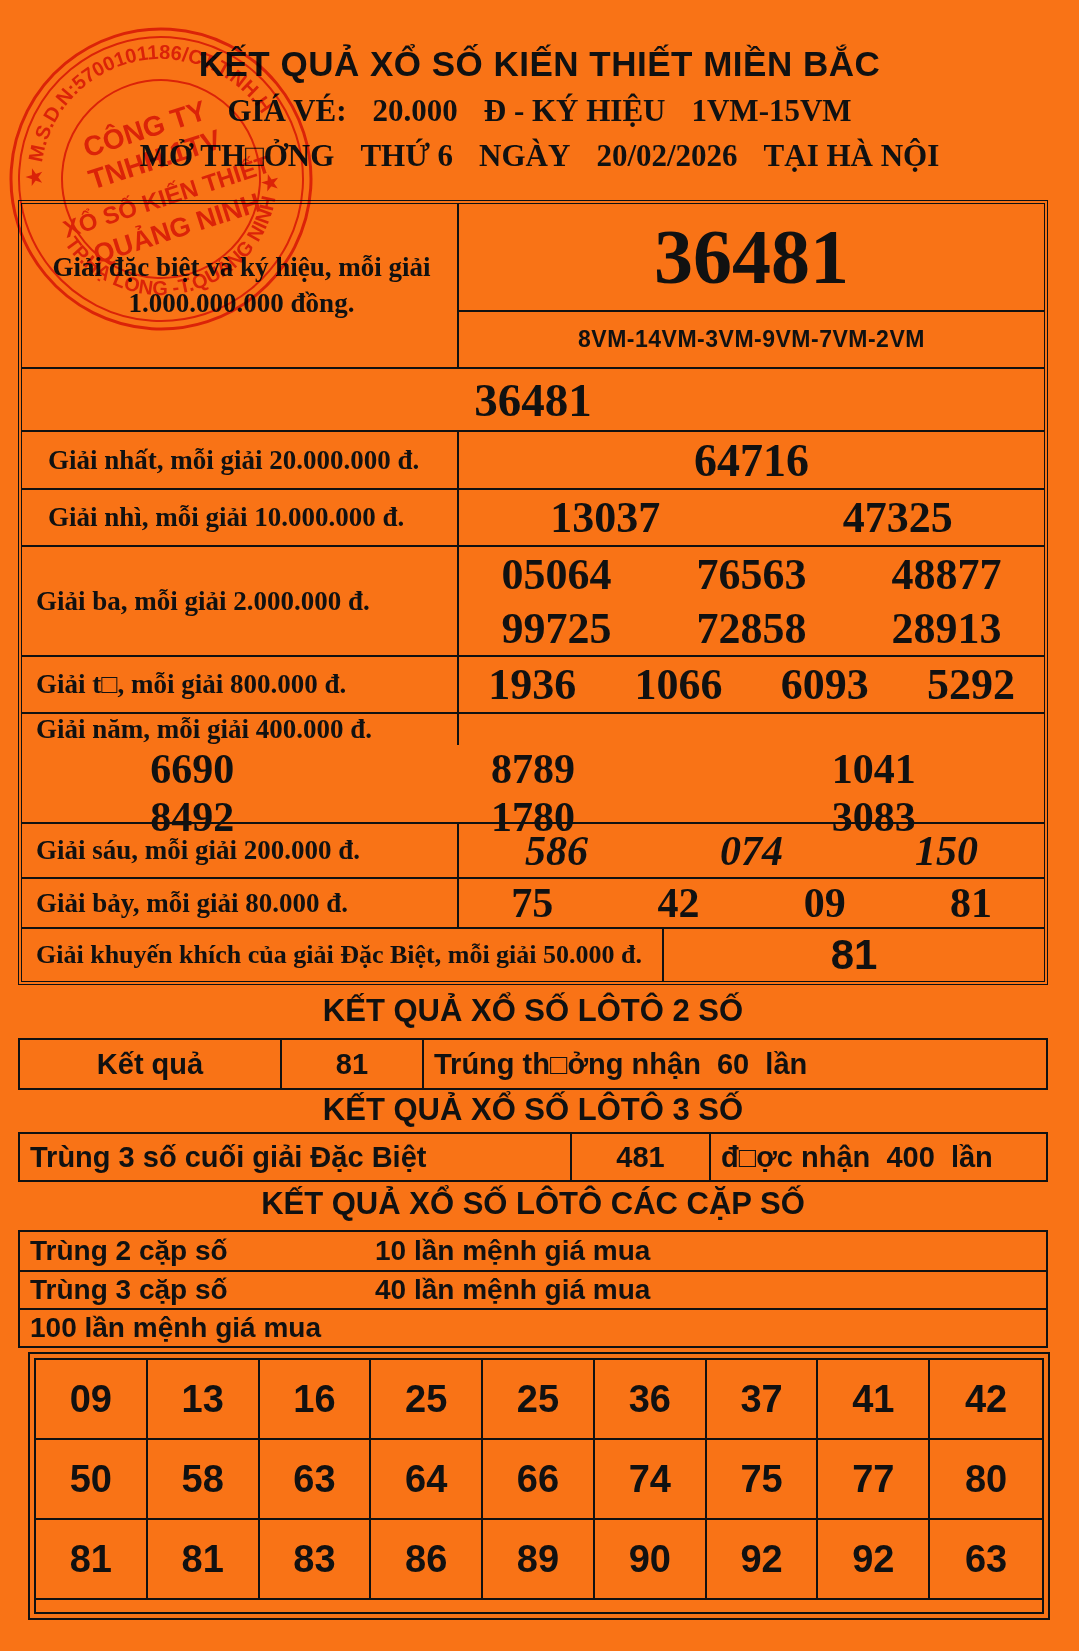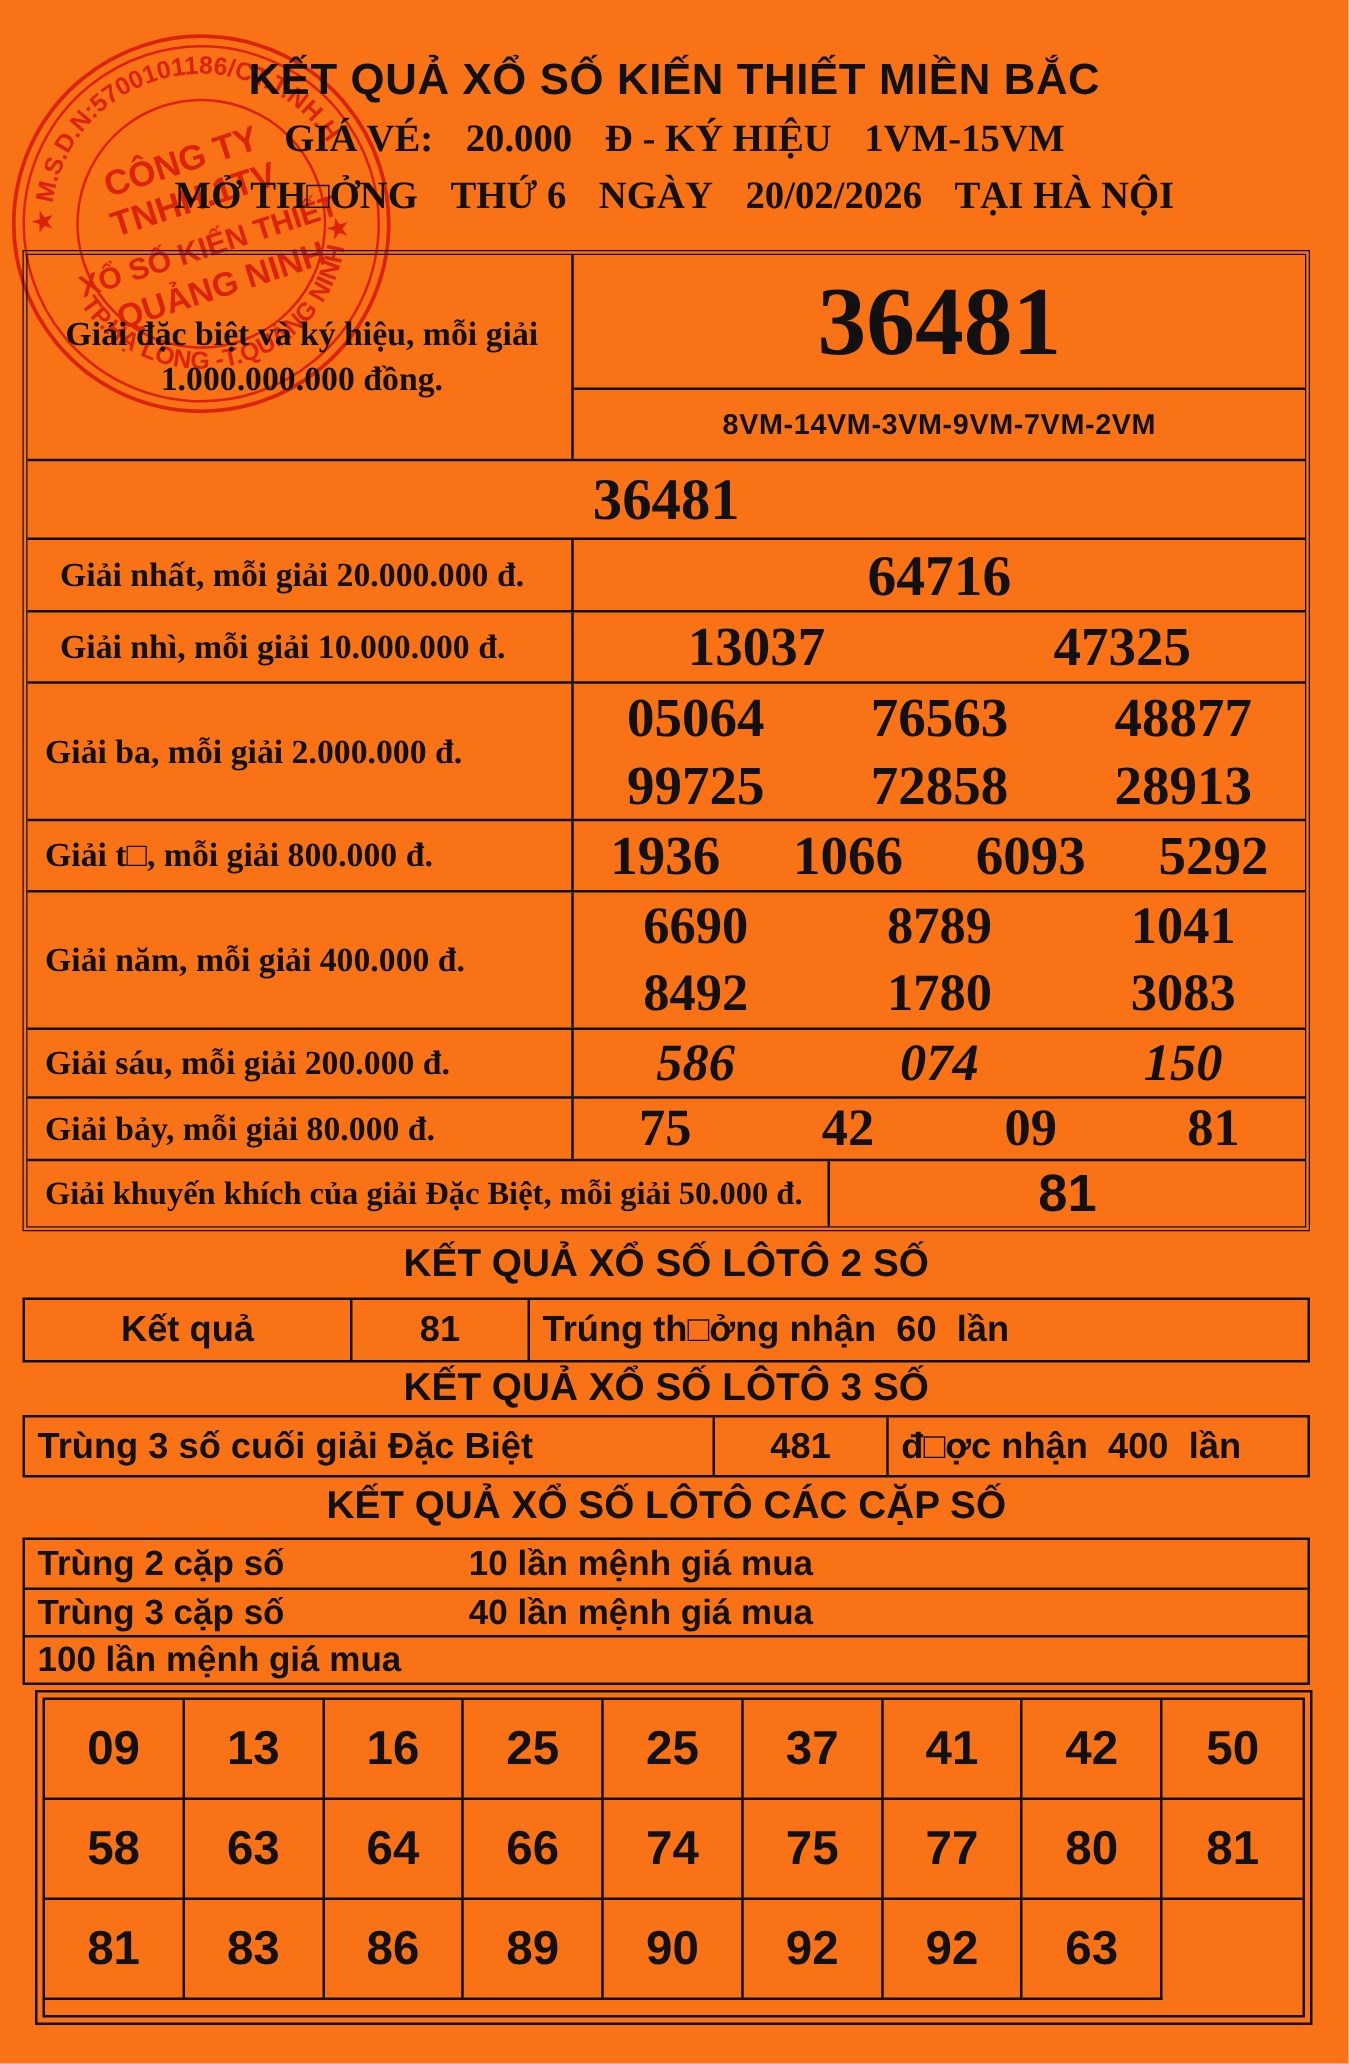--- a/index.html
+++ b/index.html
@@ -27,21 +27,21 @@
   .pnums.two-line { flex-direction:column; justify-content:space-around; align-items:stretch; }
   .numline { display:flex; justify-content:space-around; align-items:center; flex:1; }
   .r-special { height:163px; }
   .spec-right { flex:1; display:flex; flex-direction:column; }
   .spec-num { height:106px; display:flex; align-items:center; justify-content:center;
               font-family:"Liberation Serif", serif; font-weight:bold; font-size:78px; }
   .spec-key { border-top:2px solid #111; flex:1; display:flex; align-items:center; justify-content:center;
               font-weight:bold; font-size:23px; letter-spacing:.5px; }
   .spec-label { flex-direction:column; justify-content:center; text-align:center; padding:0 6px 0 10px; line-height:1.3; }
   .r-phu  { height:63px; }  .r-nhat { height:58px; }  .r-nhi { height:57px; }
-  .r-ba   { height:110px;justify-content:space-between; } .r-tu   { height:57px; }  .r-nam { height:110px; }
+  .r-ba   { height:110px;justify-content:space-between; } .r-tu   { height:57px; }  .r-nam { height:110px;flex-direction:column; }
   .r-sau  { height:55px; }  .r-bay  { height:50px; }  .r-kk  { height:54px; }
   .kk-label { width:642px; font-size:26px; }
   .kk-num { flex:1; display:flex; align-items:center; justify-content:center;
             font-family:"Liberation Sans", sans-serif; font-weight:bold; font-size:42px; }
 
   
   .sect-title { position:absolute; left:18px; width:1030px; text-align:center;
                 font-weight:bold; font-size:31px; }
 
   
@@ -245,20 +245,21 @@
   </div>
 
   <div class="grid-outer">
     <div class="grid-inner">
       <div class="ngrid" id="ngrid">
           <div class="gcell">09</div>
           <div class="gcell">13</div>
           <div class="gcell">16</div>
           <div class="gcell">25</div>
           <div class="gcell">25</div>
+          <div class="gcell">36</div>
           <div class="gcell">37</div>
           <div class="gcell">41</div>
           <div class="gcell">42</div>
           <div class="gcell">50</div>
           <div class="gcell">58</div>
           <div class="gcell">63</div>
           <div class="gcell">64</div>
           <div class="gcell">66</div>
           <div class="gcell">74</div>
           <div class="gcell">75</div>

